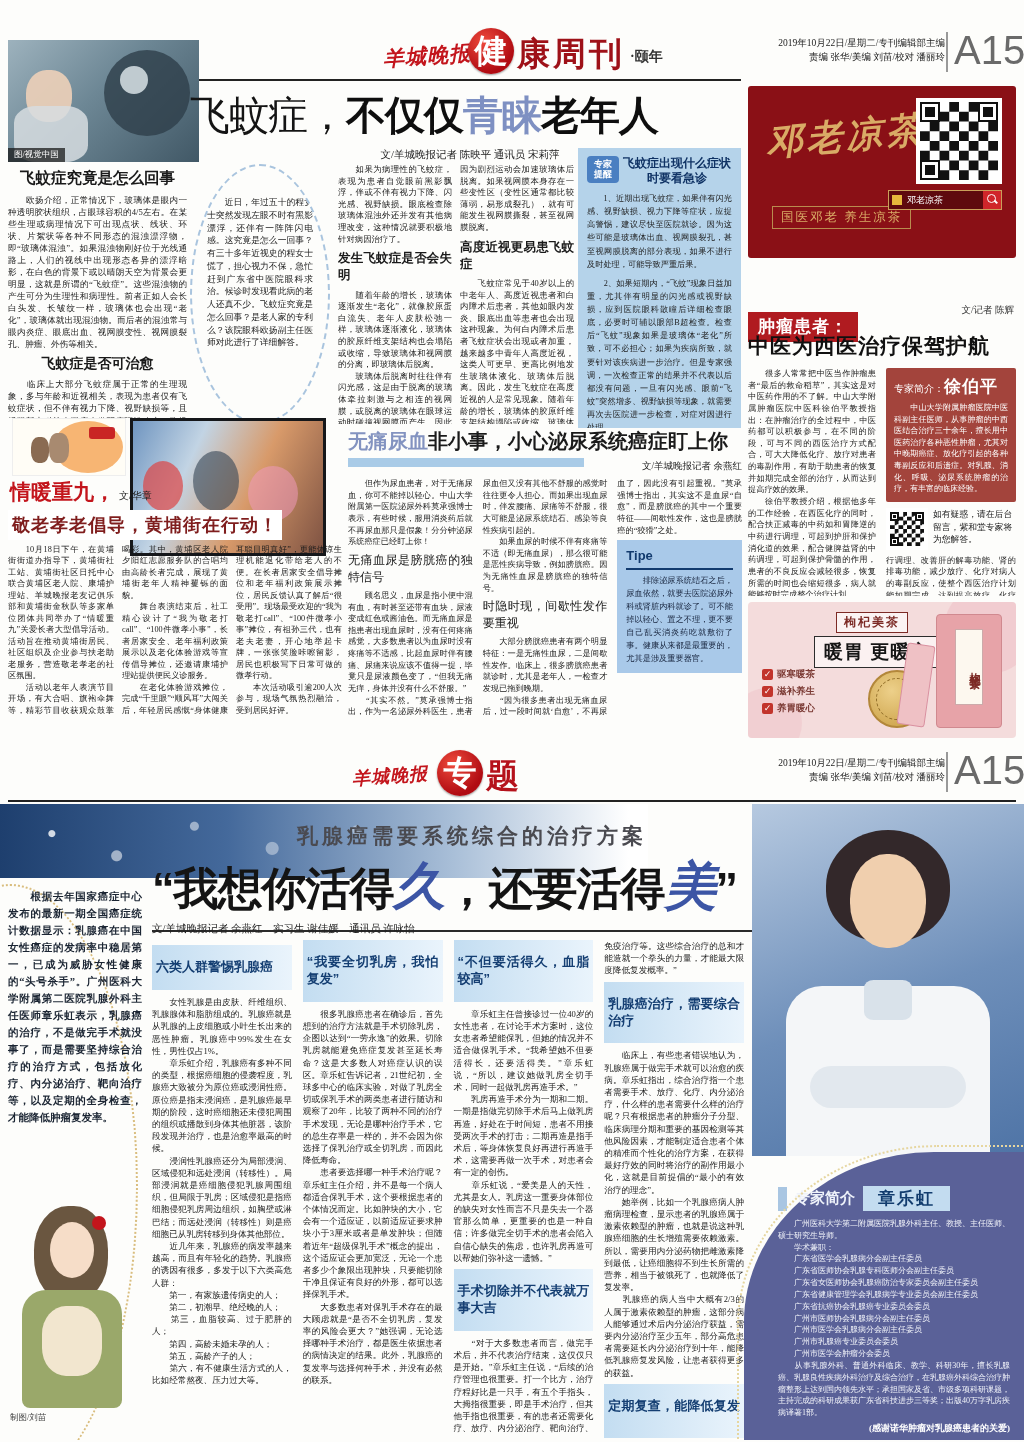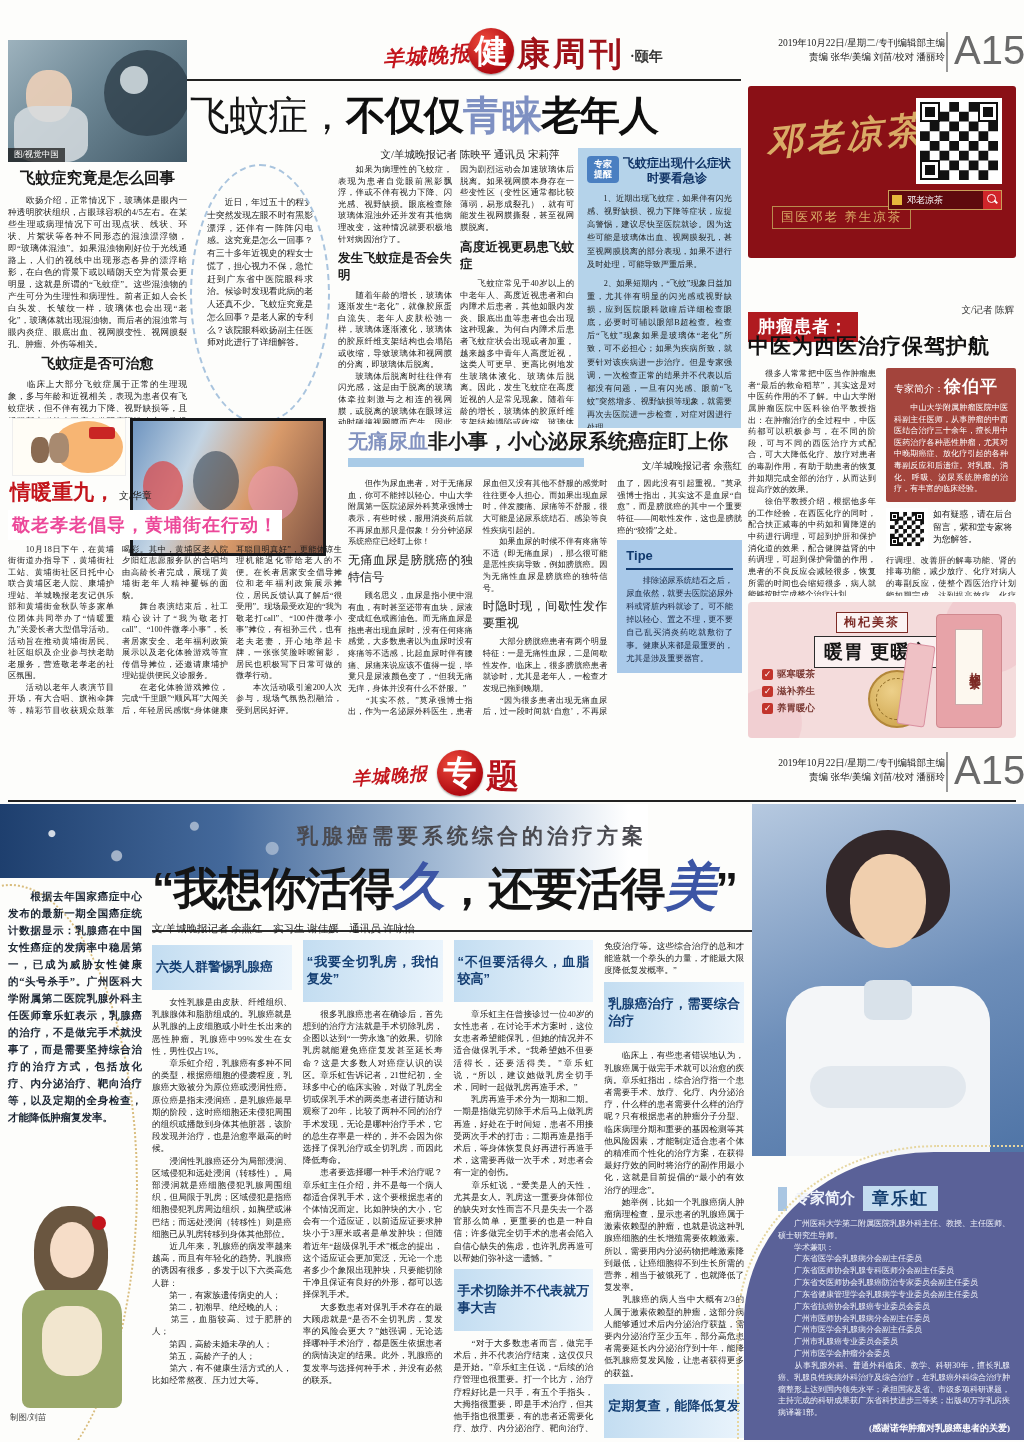--- a/index.html
+++ b/index.html
@@ -12,21 +12,21 @@
   
   .brand-script{color:#c3151c;font-size:21px;font-weight:bold;font-style:italic;transform:rotate(-4deg);letter-spacing:1px;}
   .badge-circle{width:46px;height:46px;border-radius:50%;background:radial-gradient(circle at 35% 30%,#ee4a3c,#b00b12 70%);
                 color:#fff;font-size:33px;font-weight:bold;text-align:center;line-height:46px;box-shadow:0 1px 2px rgba(0,0,0,.4);}
   .mast-rest{font-size:33px;font-weight:bold;color:#9e1118;letter-spacing:3px;}
   .mast-suffix{font-size:14px;font-weight:bold;color:#333;}
   .dateblock{width:190px;text-align:right;font-size:9.5px;line-height:1.5;color:#222;}
   .pageno{font-size:40px;color:#6a6a6a;font-family:"Liberation Sans","DejaVu Sans",sans-serif;}
   .rule{background:#222;}
   
-  .photo1{background:linear-gradient(135deg,#9db2bd 0%,#6d8795 45%,#41586б 100%);background:linear-gradient(135deg,#9db2bd 0%,#6d8795 45%,#415866 100%);overflow:hidden;}
+  .photo1{background:linear-gradient(135deg,#9db2bd 0%,#6d8795 45%,#41586б 100%);background:linear-gradient(135deg,#9db2bd 0%,#6d8795 45%,#415866 100%);overflow:hidden;padding-left:12px;}
   .ph-cap{position:absolute;left:0;bottom:0;background:rgba(20,20,20,.72);color:#fff;font-size:8.5px;padding:1px 6px;}
   .photo2{border:3px solid #15171a;background:linear-gradient(115deg,#6f95c0 0%,#c2d4e4 30%,#d89a6a 60%,#7e5242 100%);overflow:hidden;}
   .blob{position:absolute;border-radius:50%;opacity:.55;}
   
   .lh1{font-size:15.5px;font-weight:bold;text-align:center;margin:2px 0 5px;}
   .lbody{font-size:8.6px;line-height:1.4;}
   .headline{font-size:40px;letter-spacing:-1px;white-space:nowrap;}
   .hl-light{font-weight:500;color:#141414;}
   .hl-bold{font-weight:900;color:#0e0e0e;}
   .hl-blue{font-weight:900;color:#7e90c2;}
@@ -71,21 +71,21 @@
   .bullet .bl{font-size:9.5px;font-weight:bold;color:#7c3b35;}
   .seal{border-radius:50%;background:radial-gradient(circle at 40% 35%,#edd08a,#c79b3f);border:2px solid #b3873a;}
   .seal::after{content:"";position:absolute;inset:6px;border:1px dashed #8d6a25;border-radius:50%;}
   .product{background:#e7a3a8;border:1px solid #d0898f;border-radius:4px;}
   .plabel{position:absolute;left:50%;top:14px;transform:translateX(-50%);width:26px;height:74px;background:#fdf8ef;border:1px solid #caa;writing-mode:vertical-rl;
           font-size:11px;font-weight:bold;color:#7c2a25;text-align:center;letter-spacing:2px;}
   .sachet{background:#efc1c5;border:1px solid #d990a0;border-radius:3px;transform:rotate(8deg);}
   
   .hp-t1{font-size:21px;font-weight:bold;color:#c3151c;font-family:"Liberation Sans","DejaVu Sans",sans-serif;}
   .hp-by{font-size:10px;color:#222;font-weight:normal;}
-  .hp-t2{background:#fff;font-size:18px;font-weight:bold;color:#ec4899;padding:3px 4px;font-family:"Liberation Sans","DejaVu Sans",sans-serif;letter-spacing:1px;}
+  .hp-t2{background:#fff;font-size:18px;font-weight:bold;color:#7f1d1d;padding:3px 4px;font-family:"Liberation Sans","DejaVu Sans",sans-serif;letter-spacing:1px;}
   .hp-body{columns:3;column-gap:8px;font-size:8.2px;line-height:1.4;overflow:hidden;height:100%;}
   .cartoon{background:#fffdf6;overflow:hidden;border:1px solid #eee;}
   
   .u-title{font-size:20px;font-weight:bold;white-space:nowrap;font-family:"Liberation Sans","DejaVu Sans",sans-serif;}
   .u-blue{color:#8393c0;}
   .u-bar{background:#a9cbe7;}
   .u-body{columns:3;column-gap:10px;font-size:8.2px;line-height:1.42;overflow:hidden;height:100%;}
   .usub{font-size:12px;font-weight:normal;margin:4px 0;font-family:"Liberation Sans","DejaVu Sans",sans-serif;break-after:avoid;}
   .tipe{background:#a9c9e9;padding:7px 9px;margin-top:4px;break-inside:avoid;}
   .tipe-t{font-size:13px;font-weight:bold;color:#123a6e;border-bottom:2px solid #123a6e;padding-bottom:2px;margin-bottom:4px;font-family:"Liberation Sans","DejaVu Sans",sans-serif;}
@@ -107,21 +107,21 @@
   .arc{position:absolute;border:2px dotted #d9bd7e;border-radius:50%;}
   .b2{columns:4;column-gap:11px;font-size:8.6px;line-height:1.42;overflow:hidden;height:100%;}
   .bsub{display:block;font-size:13px;font-weight:bold;color:#143e72;background:linear-gradient(90deg,#c3ddf1,#eaf4fc);
         padding:14px 4px;margin:5px 0 6px;break-after:avoid;font-family:"Liberation Sans","DejaVu Sans",sans-serif;line-height:1.3;}
   .photo3{background:linear-gradient(160deg,#b6c9e0 0%,#6e8fba 55%,#4f74a6 100%);overflow:hidden;}
   .expert2{background:#5a6198;border-top-left-radius:190px 170px;box-sizing:border-box;padding:34px 14px 8px 34px;color:#fff;}
   .expert2::before{content:"";position:absolute;left:-7px;top:-7px;right:0;bottom:0;border-left:2px dotted #e6d6a0;border-top:2px dotted #e6d6a0;
         border-top-left-radius:200px 180px;pointer-events:none;}
   .ex2-bar{display:inline-block;width:9px;height:24px;background:#a9c6e2;vertical-align:middle;}
   .ex2-label{font-size:15px;font-weight:bold;color:#eef2fa;margin:0 8px;vertical-align:middle;}
-  .ex2-chip{display:inline-block;background:#c3dcf0;color:#123c6e;font-size:17px;font-weight:bold;padding:1px 9px;vertical-align:middle;letter-spacing:2px;}
+  .ex2-chip{display:inline-block;background:#c3dcf0;color:#123c6e;font-size:17px;font-weight:bold;padding:1px 15px;vertical-align:middle;letter-spacing:2px;}
   .ex2-bio{font-size:8px;line-height:1.48;margin-top:7px;color:#f2f4fa;}
   .ex2-thanks{text-align:right;font-size:9px;font-weight:bold;margin-top:3px;color:#fff;}
   .caption-small{font-size:8.5px;color:#444;}
 </style>
 </head>
 <body>
 
 <div id="paper">
 
   <div class="abs brand-script" style="left:383px;top:42px;">羊城晚报</div>

